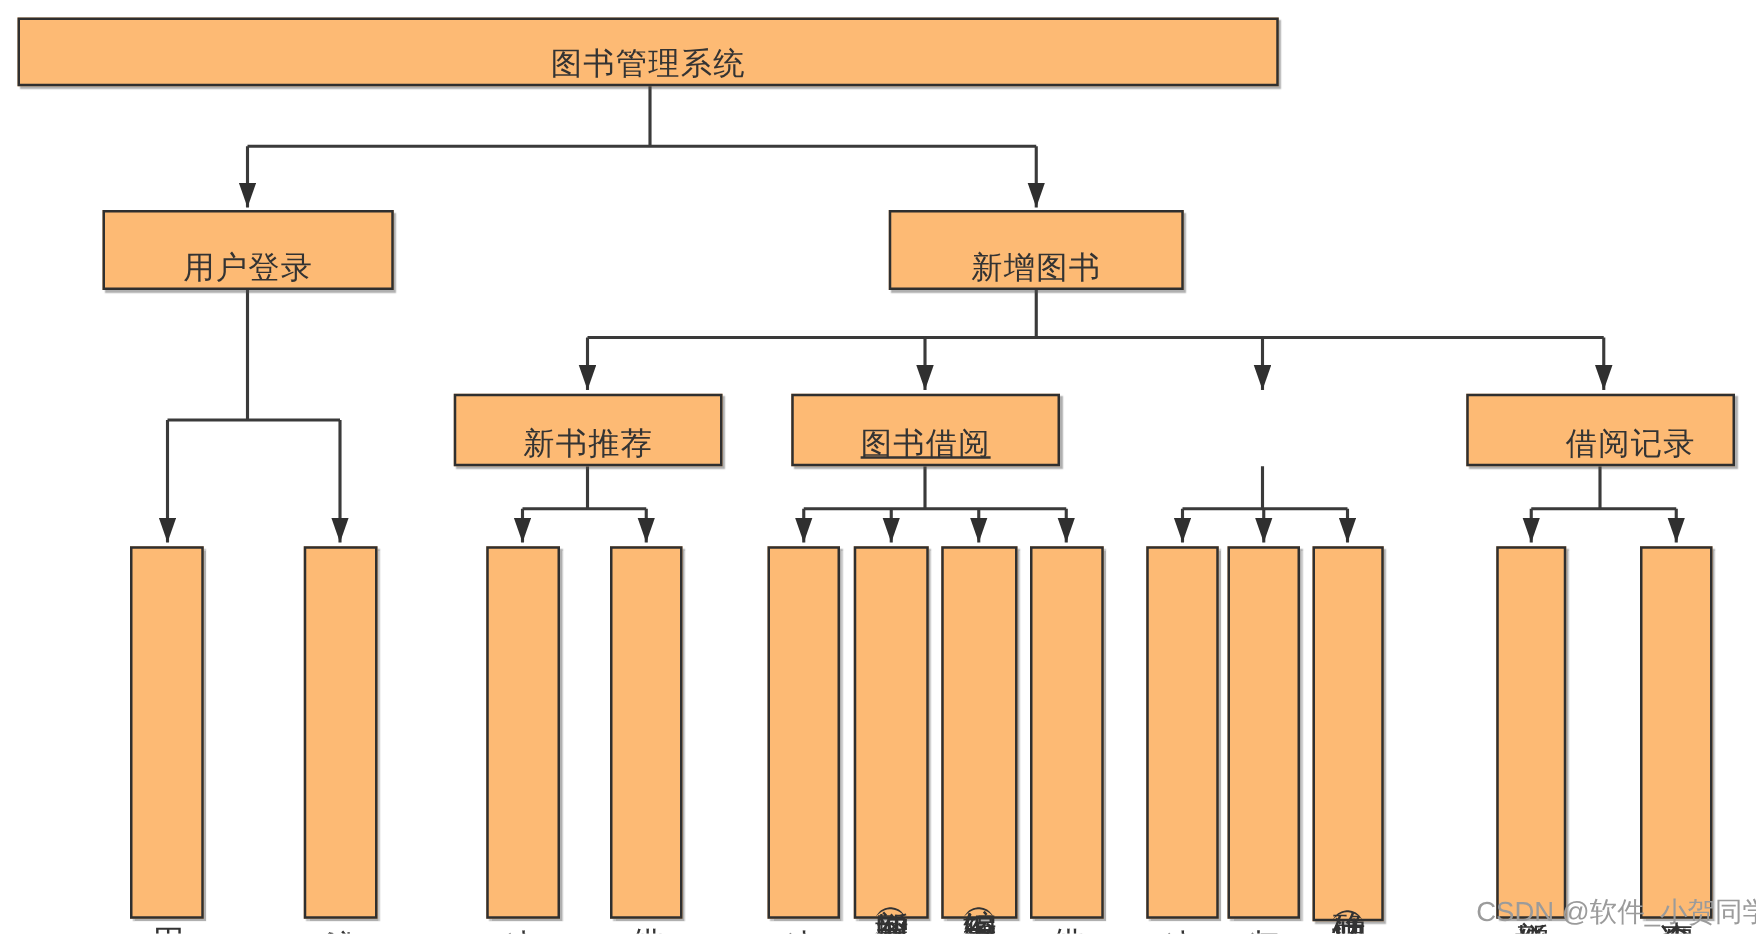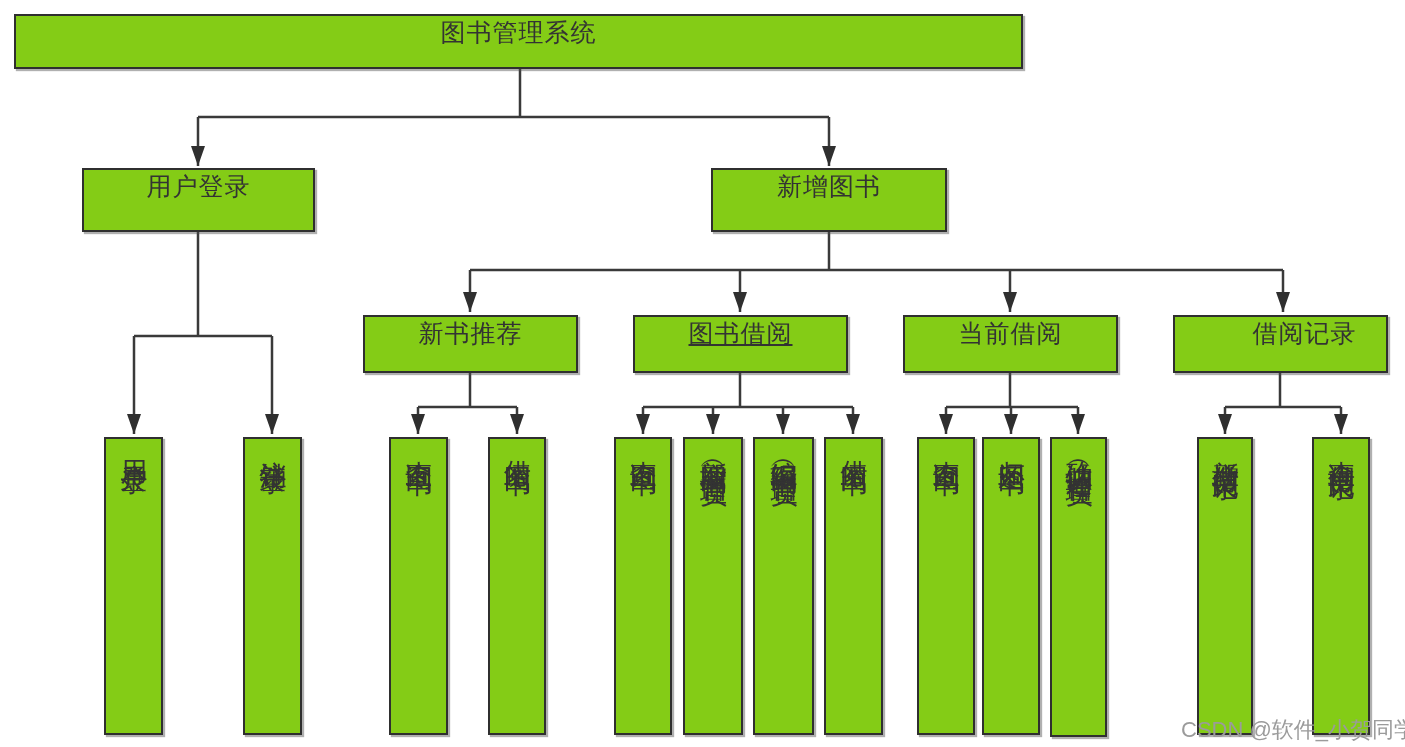--- a/index.html
+++ b/index.html
@@ -17,25 +17,25 @@
   }
   .connectors {
     position: absolute;
     left: 0;
     top: 0;
     pointer-events: none;
   }
   .node {
     position: absolute;
     box-sizing: border-box;
-    background: #84cc16;
+    background: #fdba74;
     border: 2px solid #2f2f2f;
     box-shadow: 2px 2px 1px rgba(80, 80, 80, 0.45);
     display: flex;
-    align-items: flex-start;
+    align-items: flex-end;
     justify-content: center;
     color: #333333;
   }
   .node .hlabel {
     font-size: 25px;
     letter-spacing: 1px;
     white-space: nowrap;
   }
   .leaf .vlabel {
     writing-mode: vertical-rl;
@@ -106,23 +106,20 @@
   <div class="node" style="left:711px; top:168px; width:236px; height:64px;">
     <span class="hlabel">新增图书</span>
   </div>
 
   <div class="node" style="left:363px; top:315px; width:215px; height:58px;">
     <span class="hlabel">新书推荐</span>
   </div>
   <div class="node" style="left:633px; top:315px; width:215px; height:58px;text-decoration:underline;">
     <span class="hlabel">图书借阅</span>
   </div>
-  <div class="node" style="left:903px; top:315px; width:215px; height:58px;">
-    <span class="hlabel">当前借阅</span>
-  </div>
   <div class="node" style="left:1173px; top:315px; width:215px; height:58px;padding-left:48px;">
     <span class="hlabel">借阅记录</span>
   </div>
 
   <div class="node leaf" style="left:104px; top:437px; width:59px; height:298px;">
     <span class="vlabel">用户登录</span>
   </div>
   <div class="node leaf" style="left:243px; top:437px; width:59px; height:298px;">
     <span class="vlabel">注销登录</span>
   </div>

